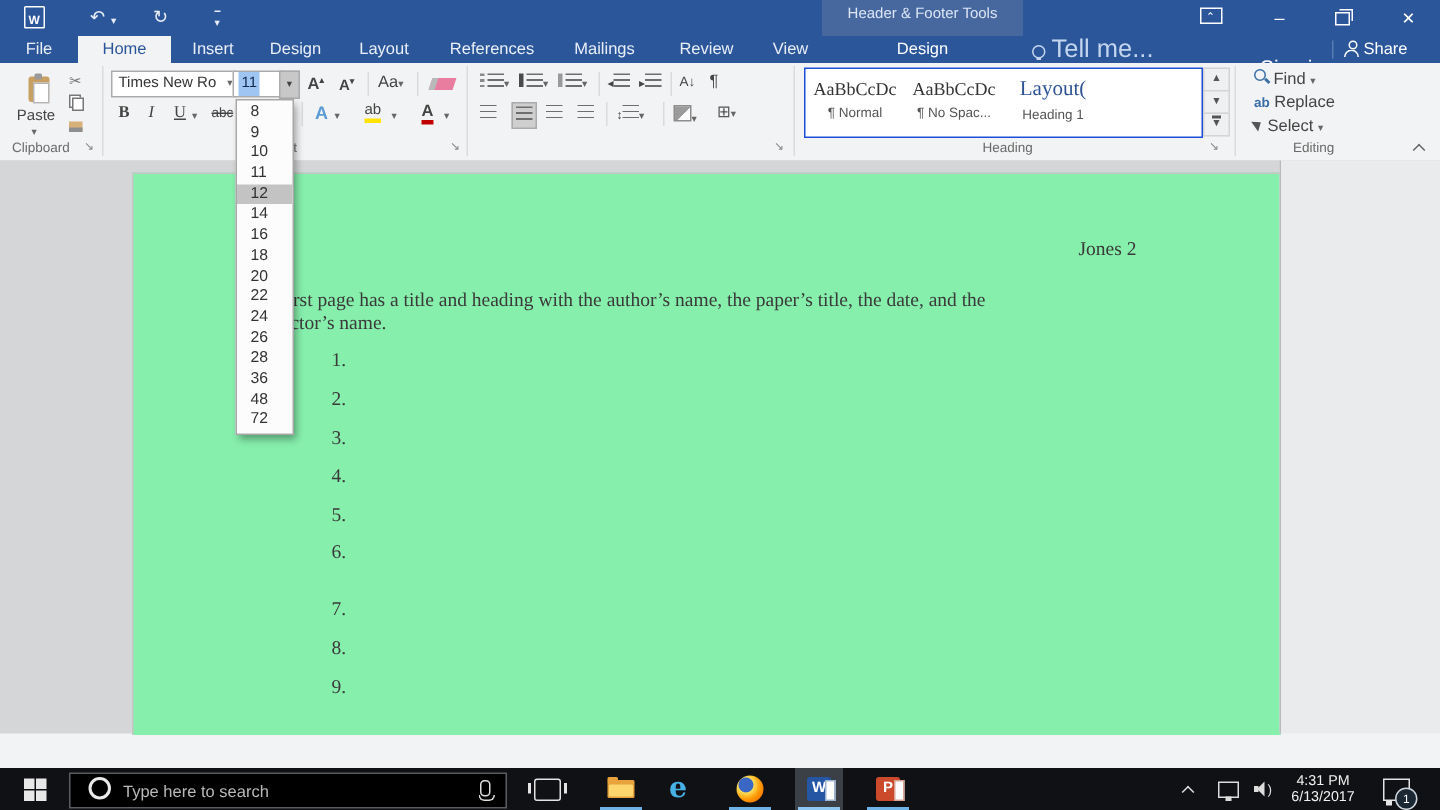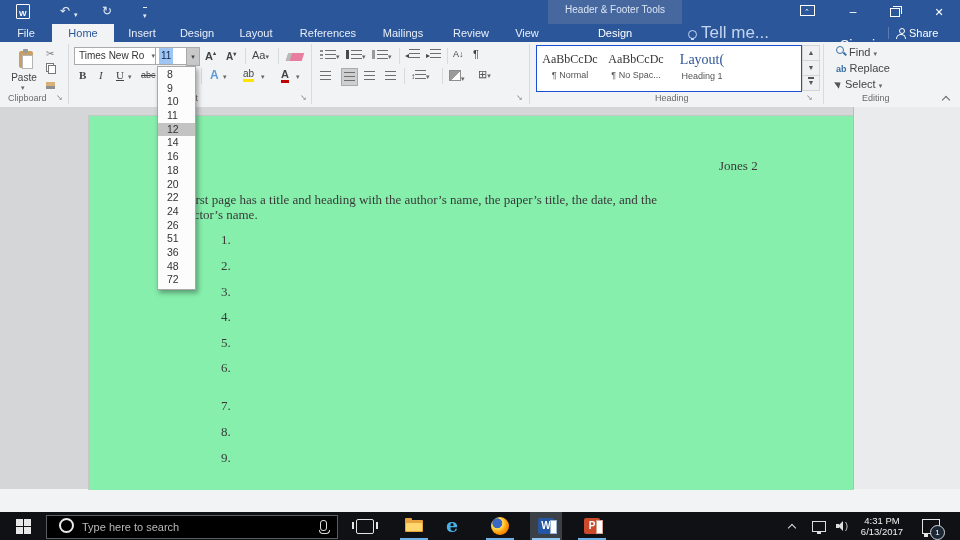--- a/index.html
+++ b/index.html
@@ -308,21 +308,21 @@
     <div class="sizeopt">10</div>
     <div class="sizeopt">11</div>
     <div class="sizeopt hl">12</div>
     <div class="sizeopt">14</div>
     <div class="sizeopt">16</div>
     <div class="sizeopt">18</div>
     <div class="sizeopt">20</div>
     <div class="sizeopt">22</div>
     <div class="sizeopt">24</div>
     <div class="sizeopt">26</div>
-    <div class="sizeopt">51</div>
+    <div class="sizeopt">28</div>
     <div class="sizeopt">36</div>
     <div class="sizeopt">48</div>
     <div class="sizeopt">72</div>
   </div>
 
 
   <div id="taskbar">
     <span class="winlogo">
         <span></span>
         <span></span>

